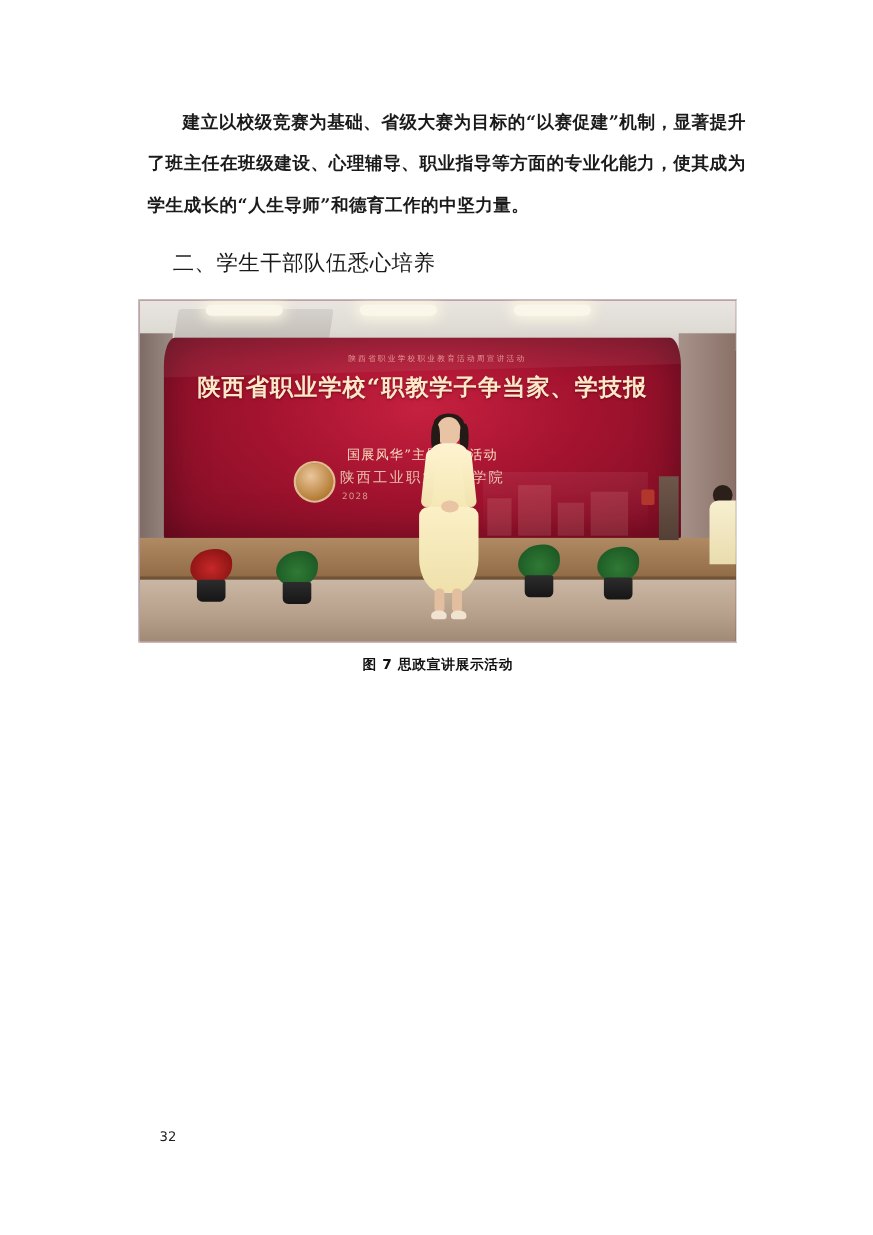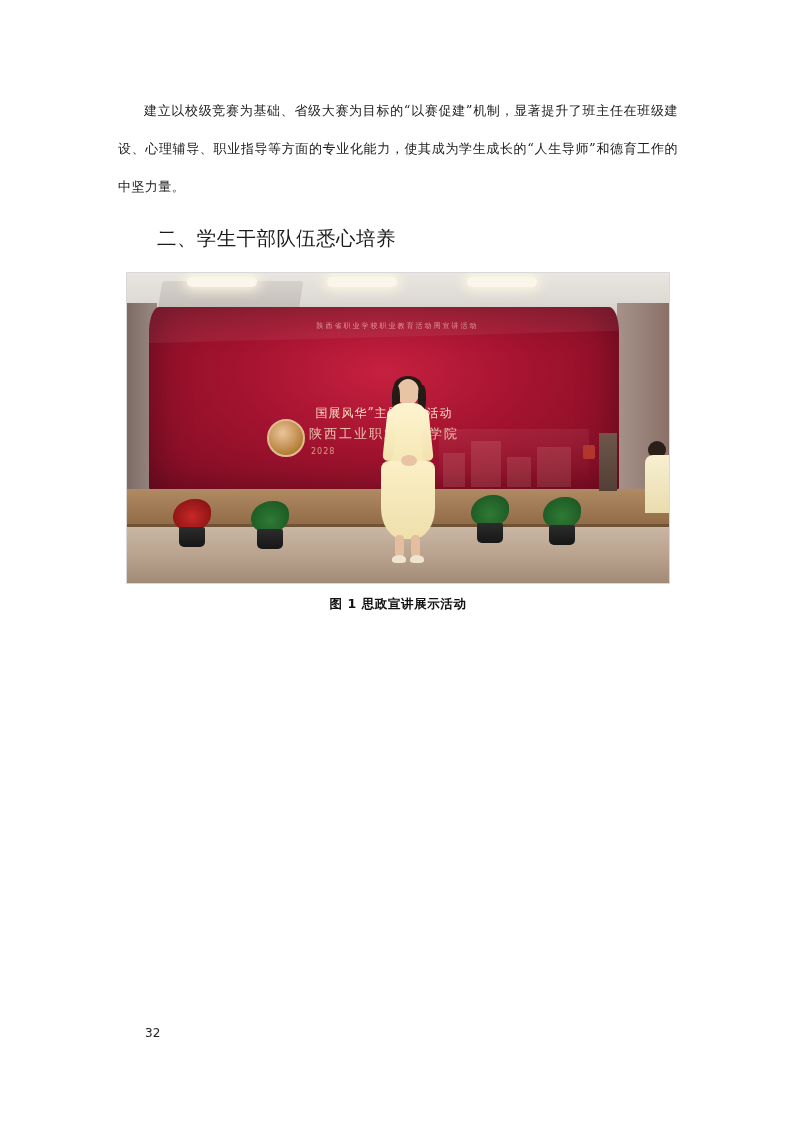--- a/index.html
+++ b/index.html
@@ -21,28 +21,29 @@
     width: 794px;
     height: 1123px;
   }
   .content {
     position: absolute;
     left: 118px;
     top: 92px;
     width: 560px;
   }
   p.para {
-    margin: 0 0 2px 0;
-    font-size: 13px;
+    margin: 0 0 2px 16px;
+    font-size: 16px;
     line-height: 38px;
     text-align: justify;
     text-justify: inter-ideograph;
     text-indent: 2em;
     letter-spacing: 0.4px;
     font-family: "DejaVu Serif", "Liberation Serif", serif;
+    font-weight: bold;
   }
   p.heading {
     margin: 14px 0 10px 0;
     font-size: 19.5px;
     line-height: 38px;
     text-indent: 2em;
     letter-spacing: 0.4px;
     font-family: "DejaVu Serif", "Liberation Serif", serif;
   }
   .figure-wrap {
@@ -312,20 +313,21 @@
         <div class="ph-ceiling"></div>
         <div class="ph-light" style="left:60px;"></div>
         <div class="ph-light" style="left:200px;"></div>
         <div class="ph-light" style="left:340px;"></div>
 
         <div class="ph-wall-l"></div>
         <div class="ph-wall-r"></div>
 
         <div class="ph-screen">
           <div class="scr-line1">陕西省职业学校职业教育活动周宣讲活动</div>
+          <div class="scr-big">陕西省职业学校“职教学子争当家、学技报</div>
           <div class="scr-sub">国展风华”主题宣讲活动</div>
           <div class="scr-emblem"></div>
           <div class="scr-school">陕西工业职业技术学院</div>
           <div class="scr-year">2028</div>
           <div class="scr-building">
             <i style="left:4px;width:22px;height:34px;"></i>
             <i style="left:32px;width:30px;height:46px;"></i>
             <i style="left:68px;width:24px;height:30px;"></i>
             <i style="left:98px;width:34px;height:40px;"></i>
           </div>
@@ -367,19 +369,19 @@
           <div class="p-leg-r"></div>
           <div class="p-shoe-l"></div>
           <div class="p-shoe-r"></div>
         </div>
 
         <div class="person2">
           <div class="h"></div>
           <div class="b"></div>
         </div>
       </div>
-      <div class="caption">图 1 思政宣讲展示活动</div>
+      <div class="caption">图 7 思政宣讲展示活动</div>
     </div>
 
   </div>
 
   <div class="page-number">32</div>
 </div>
 
 </body></html>

